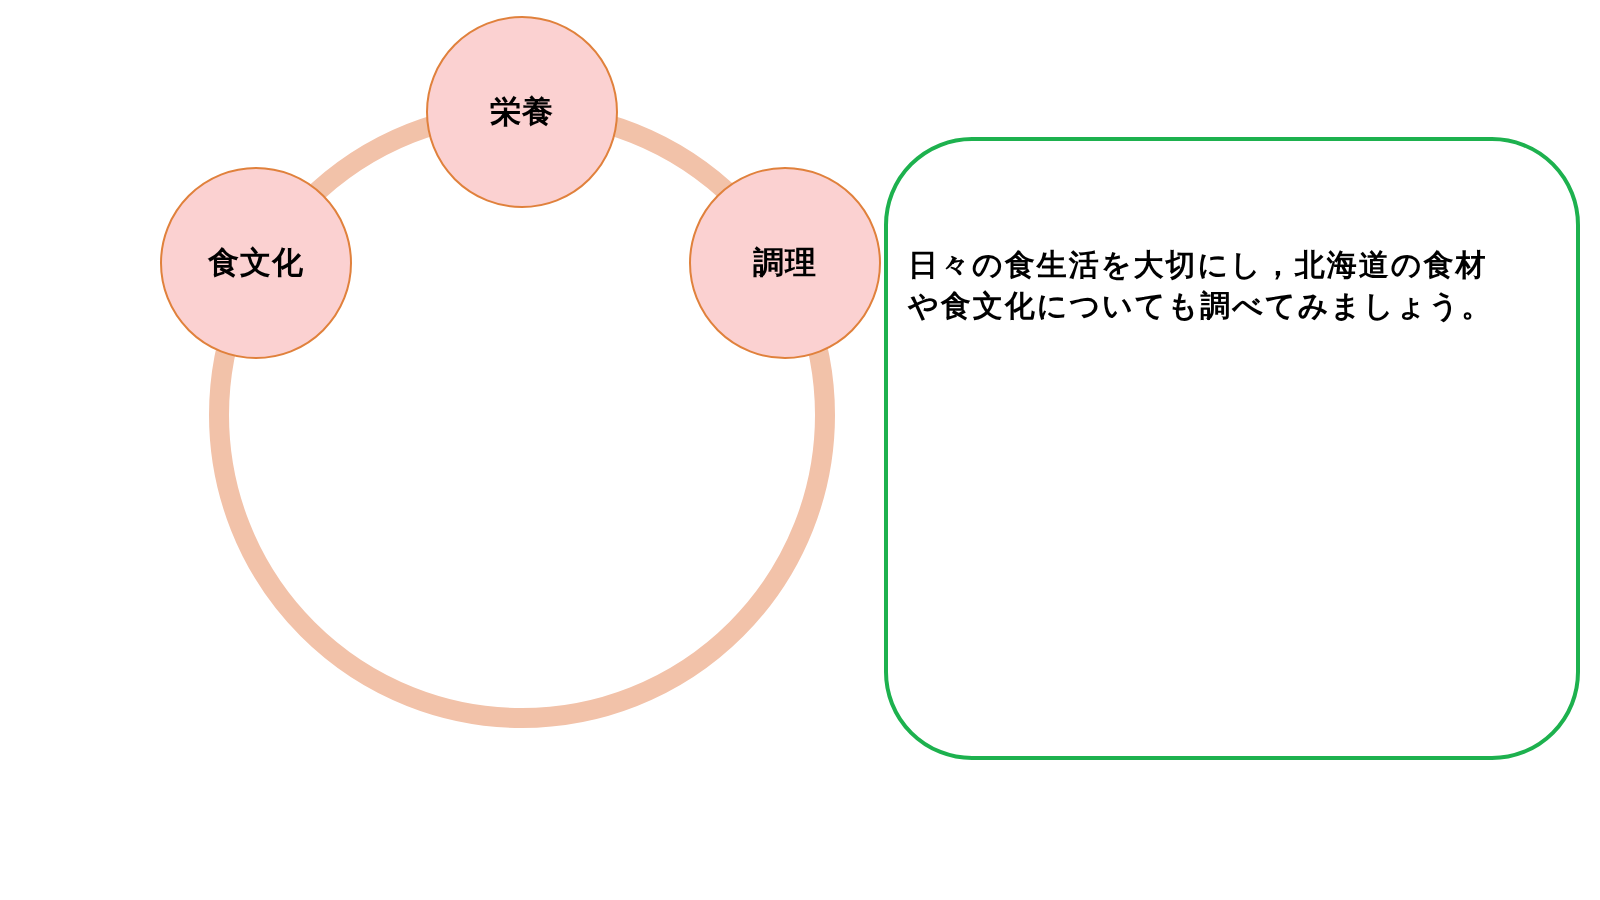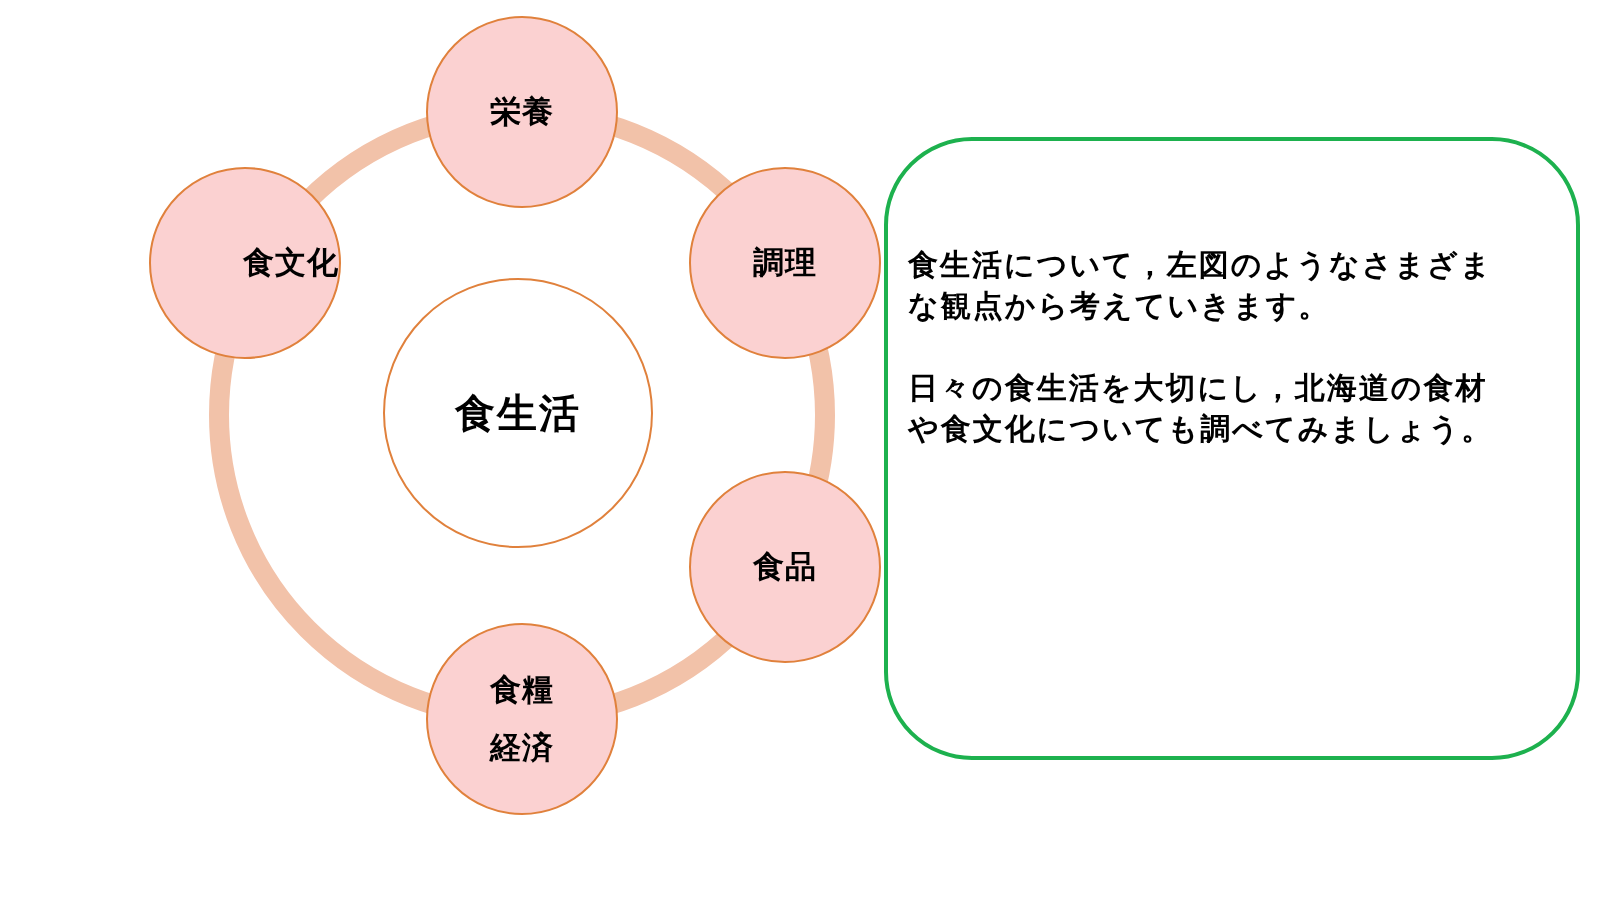--- a/index.html
+++ b/index.html
@@ -46,21 +46,21 @@
     letter-spacing: 1px;
     color: #000000;
     white-space: pre-line;
     z-index: 2;
   }
   .node-nutrition    { left: 426px; top:  16px; }
   .node-cooking      { left: 689px; top: 167px; }
   .node-food         { left: 689px; top: 471px; }
   .node-food-economy { left: 426px; top: 623px; }
   .node-food-function{ left: 163px; top: 471px; }
-  .node-food-culture { left: 149px; top: 167px; justify-content: flex-end; }
+  .node-food-culture { left: 160px; top: 167px; }
   
   .center-circle {
     position: absolute;
     left: 383px;
     top: 278px;
     width: 270px;
     height: 270px;
     box-sizing: border-box;
     background: #ffffff;
     border: 2px solid #e0813c;
@@ -109,38 +109,26 @@
   <div class="ring"></div>
 
   <div class="node node-cooking">
     <span>調理</span>
   </div>
 
   <div class="node node-nutrition">
     <span>栄養</span>
   </div>
 
-  <div class="node node-food">
-    <span>食品</span>
-  </div>
 
-  <div class="node node-food-economy">
-    <span>食糧
-経済</span>
-  </div>
 
 
   <div class="node node-food-culture">
     <span>食文化</span>
   </div>
 
-  <div class="center-circle">
-    <span>食生活</span>
-  </div>
 
   <div class="note">
-    <p>食生活について，左図のようなさまざま
-な観点から考えていきます。</p>
     <p>日々の食生活を大切にし，北海道の食材
 や食文化についても調べてみましょう。</p>
   </div>
 
 </div>
 
 </body></html>

